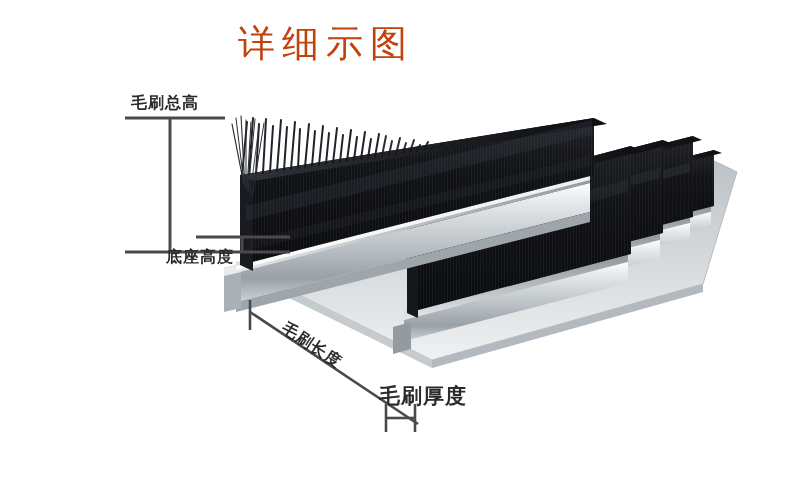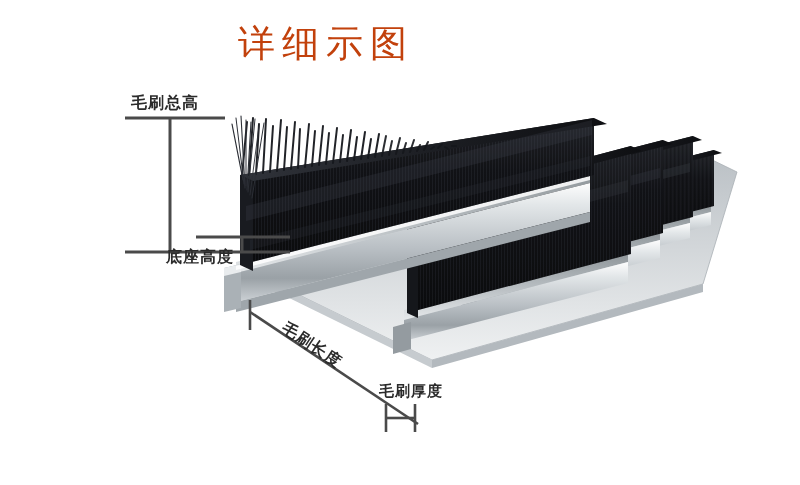--- a/index.html
+++ b/index.html
@@ -29,21 +29,21 @@
   
   .dims{position:absolute;left:0;top:0;width:800px;height:485px;}
   .dlabel{
     position:absolute;
     font-size:16px;
     color:#2b2b2b;
     font-weight:700;
     letter-spacing:1px;
     white-space:nowrap;
   }
-  .dlabel.small{font-size:15px;}
+  .dlabel.small{font-size:21px;}
   .rot{transform-origin:left top;}
 </style>
 </head>
 <body>
 
 <div id="stage">
 
   <div class="title">详细示图</div>
 
   <svg class="product" viewBox="0 0 800 485" width="800" height="485">

